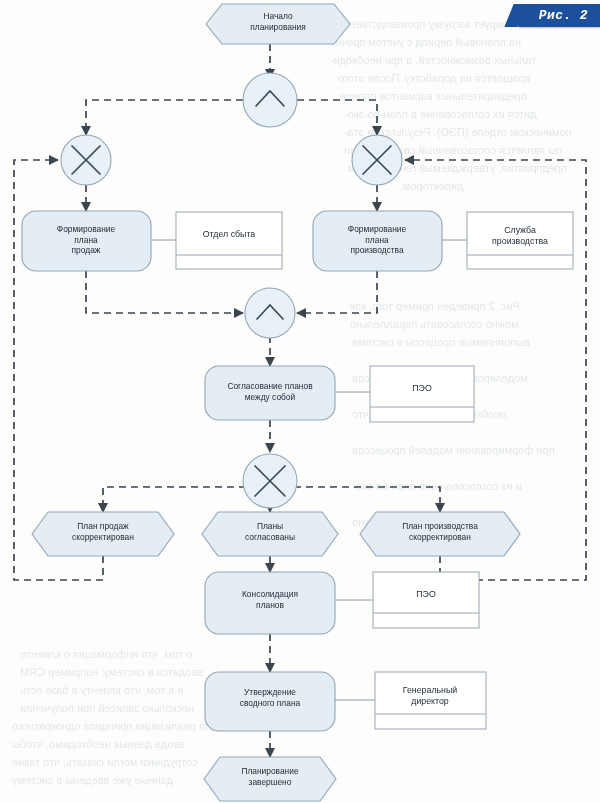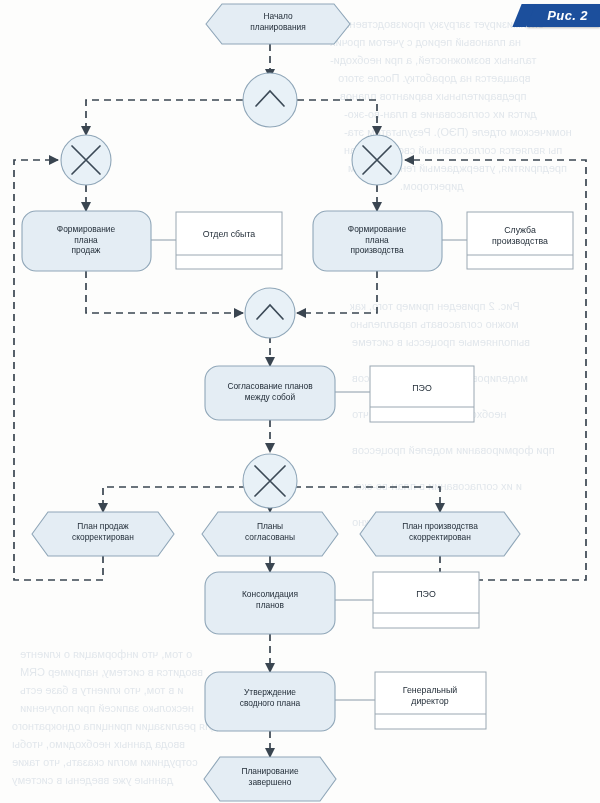--- a/index.html
+++ b/index.html
@@ -16,20 +16,21 @@
     transform:scaleX(-1);
     white-space:nowrap;pointer-events:none;user-select:none;
   }
   .fig-banner{
     position:absolute;right:0;top:4px;
     background:#1c4f9c;color:#ffffff;
     font-weight:bold;font-style:italic;font-size:13px;
     padding:4px 12px 4px 20px;
     letter-spacing:.4px;
     box-shadow:0 1px 2px rgba(0,0,0,.25);
+    font-family:Liberation Mono, monospace;
   }
   .fig-banner:before{
     content:"";position:absolute;left:-10px;top:0;bottom:0;width:14px;
     background:#1c4f9c;transform:skewX(-22deg);
   }
   svg{position:absolute;left:0;top:0;}
   .shp{fill:#e4edf4;stroke:#8fa6b8;stroke-width:1.1;}
   .proc{fill:#e4edf4;stroke:#8fa6b8;stroke-width:1.1;}
   .role{fill:#ffffff;stroke:#9aa7b2;stroke-width:1;}
   .divline{stroke:#9aa7b2;stroke-width:1;}

